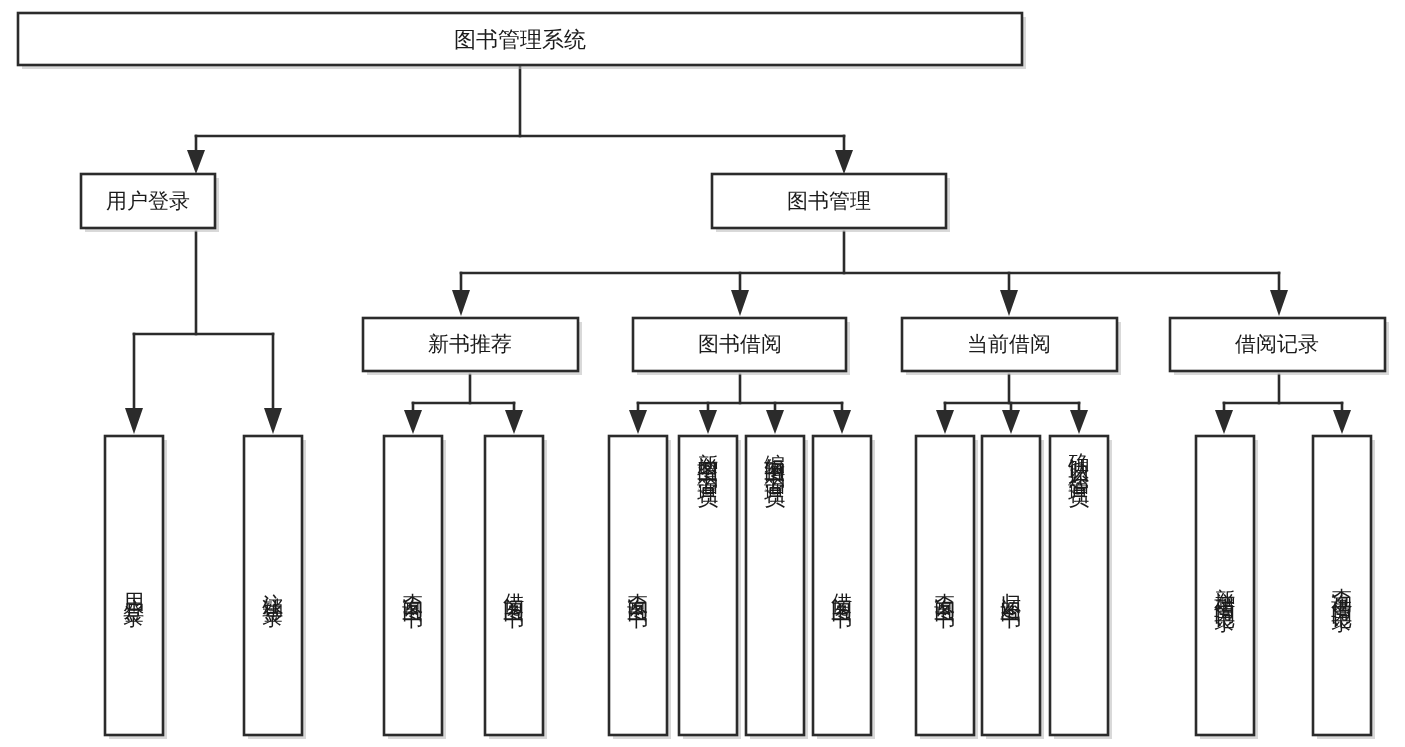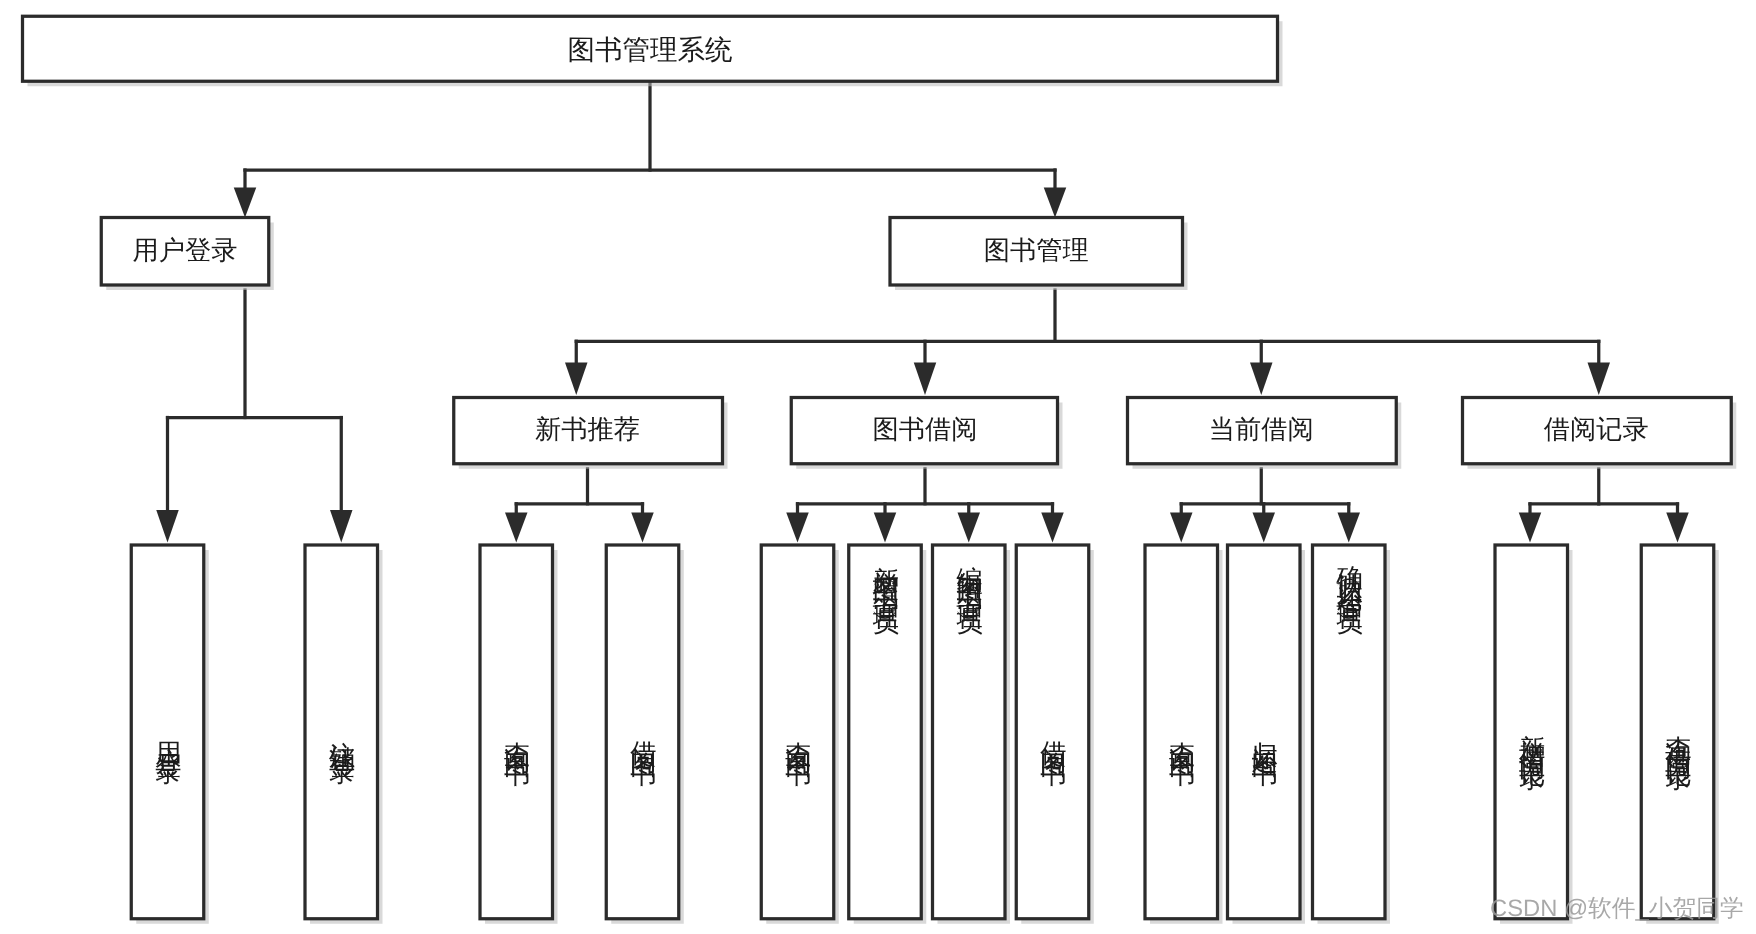--- a/index.html
+++ b/index.html
@@ -287,15 +287,14 @@
     <span class="leaf-label">确认归还（管理员）</span>
   </div>
 
   <div class="leaf-label-wrap" style="left:1196px; top:436px; width:58px; height:299px;">
     <span class="leaf-label">新增借阅记录</span>
   </div>
   <div class="leaf-label-wrap" style="left:1313px; top:436px; width:58px; height:299px;">
     <span class="leaf-label">查询借阅记录</span>
   </div>
 
-  <div class="watermark" style="left:1192px; top:714px;">CSDN @软件_小贺同学</div>
 
 </div>
 
 </body></html>

